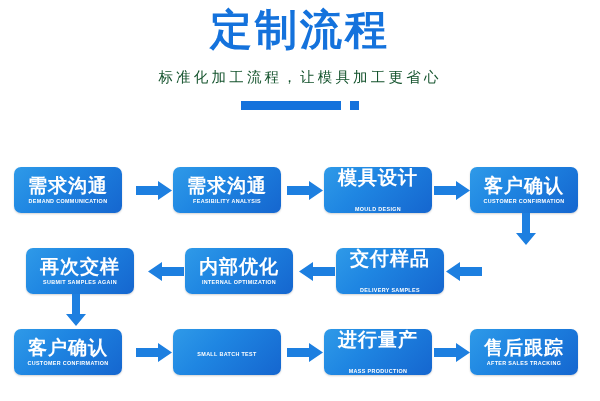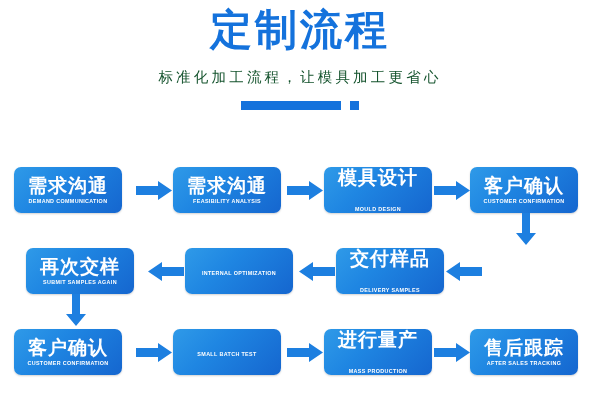--- a/index.html
+++ b/index.html
@@ -211,20 +211,21 @@
       <span class="node-en">SUBMIT SAMPLES AGAIN</span>
     </div>
 
     <div class="harrow ha1">
       <svg width="36" height="19" viewBox="0 0 36 19">
           <path d="M36 5 H14 V0 L0 9.5 L14 19 V14 H36 Z" fill="#1d7fe0"></path>
         </svg>
     </div>
 
     <div class="node c2">
+      <span class="node-cn">内部优化</span>
       <span class="node-en">INTERNAL OPTIMIZATION</span>
     </div>
 
     <div class="harrow ha2">
       <svg width="36" height="19" viewBox="0 0 36 19">
           <path d="M36 5 H14 V0 L0 9.5 L14 19 V14 H36 Z" fill="#1d7fe0"></path>
         </svg>
     </div>
 
     <div class="node c3">

